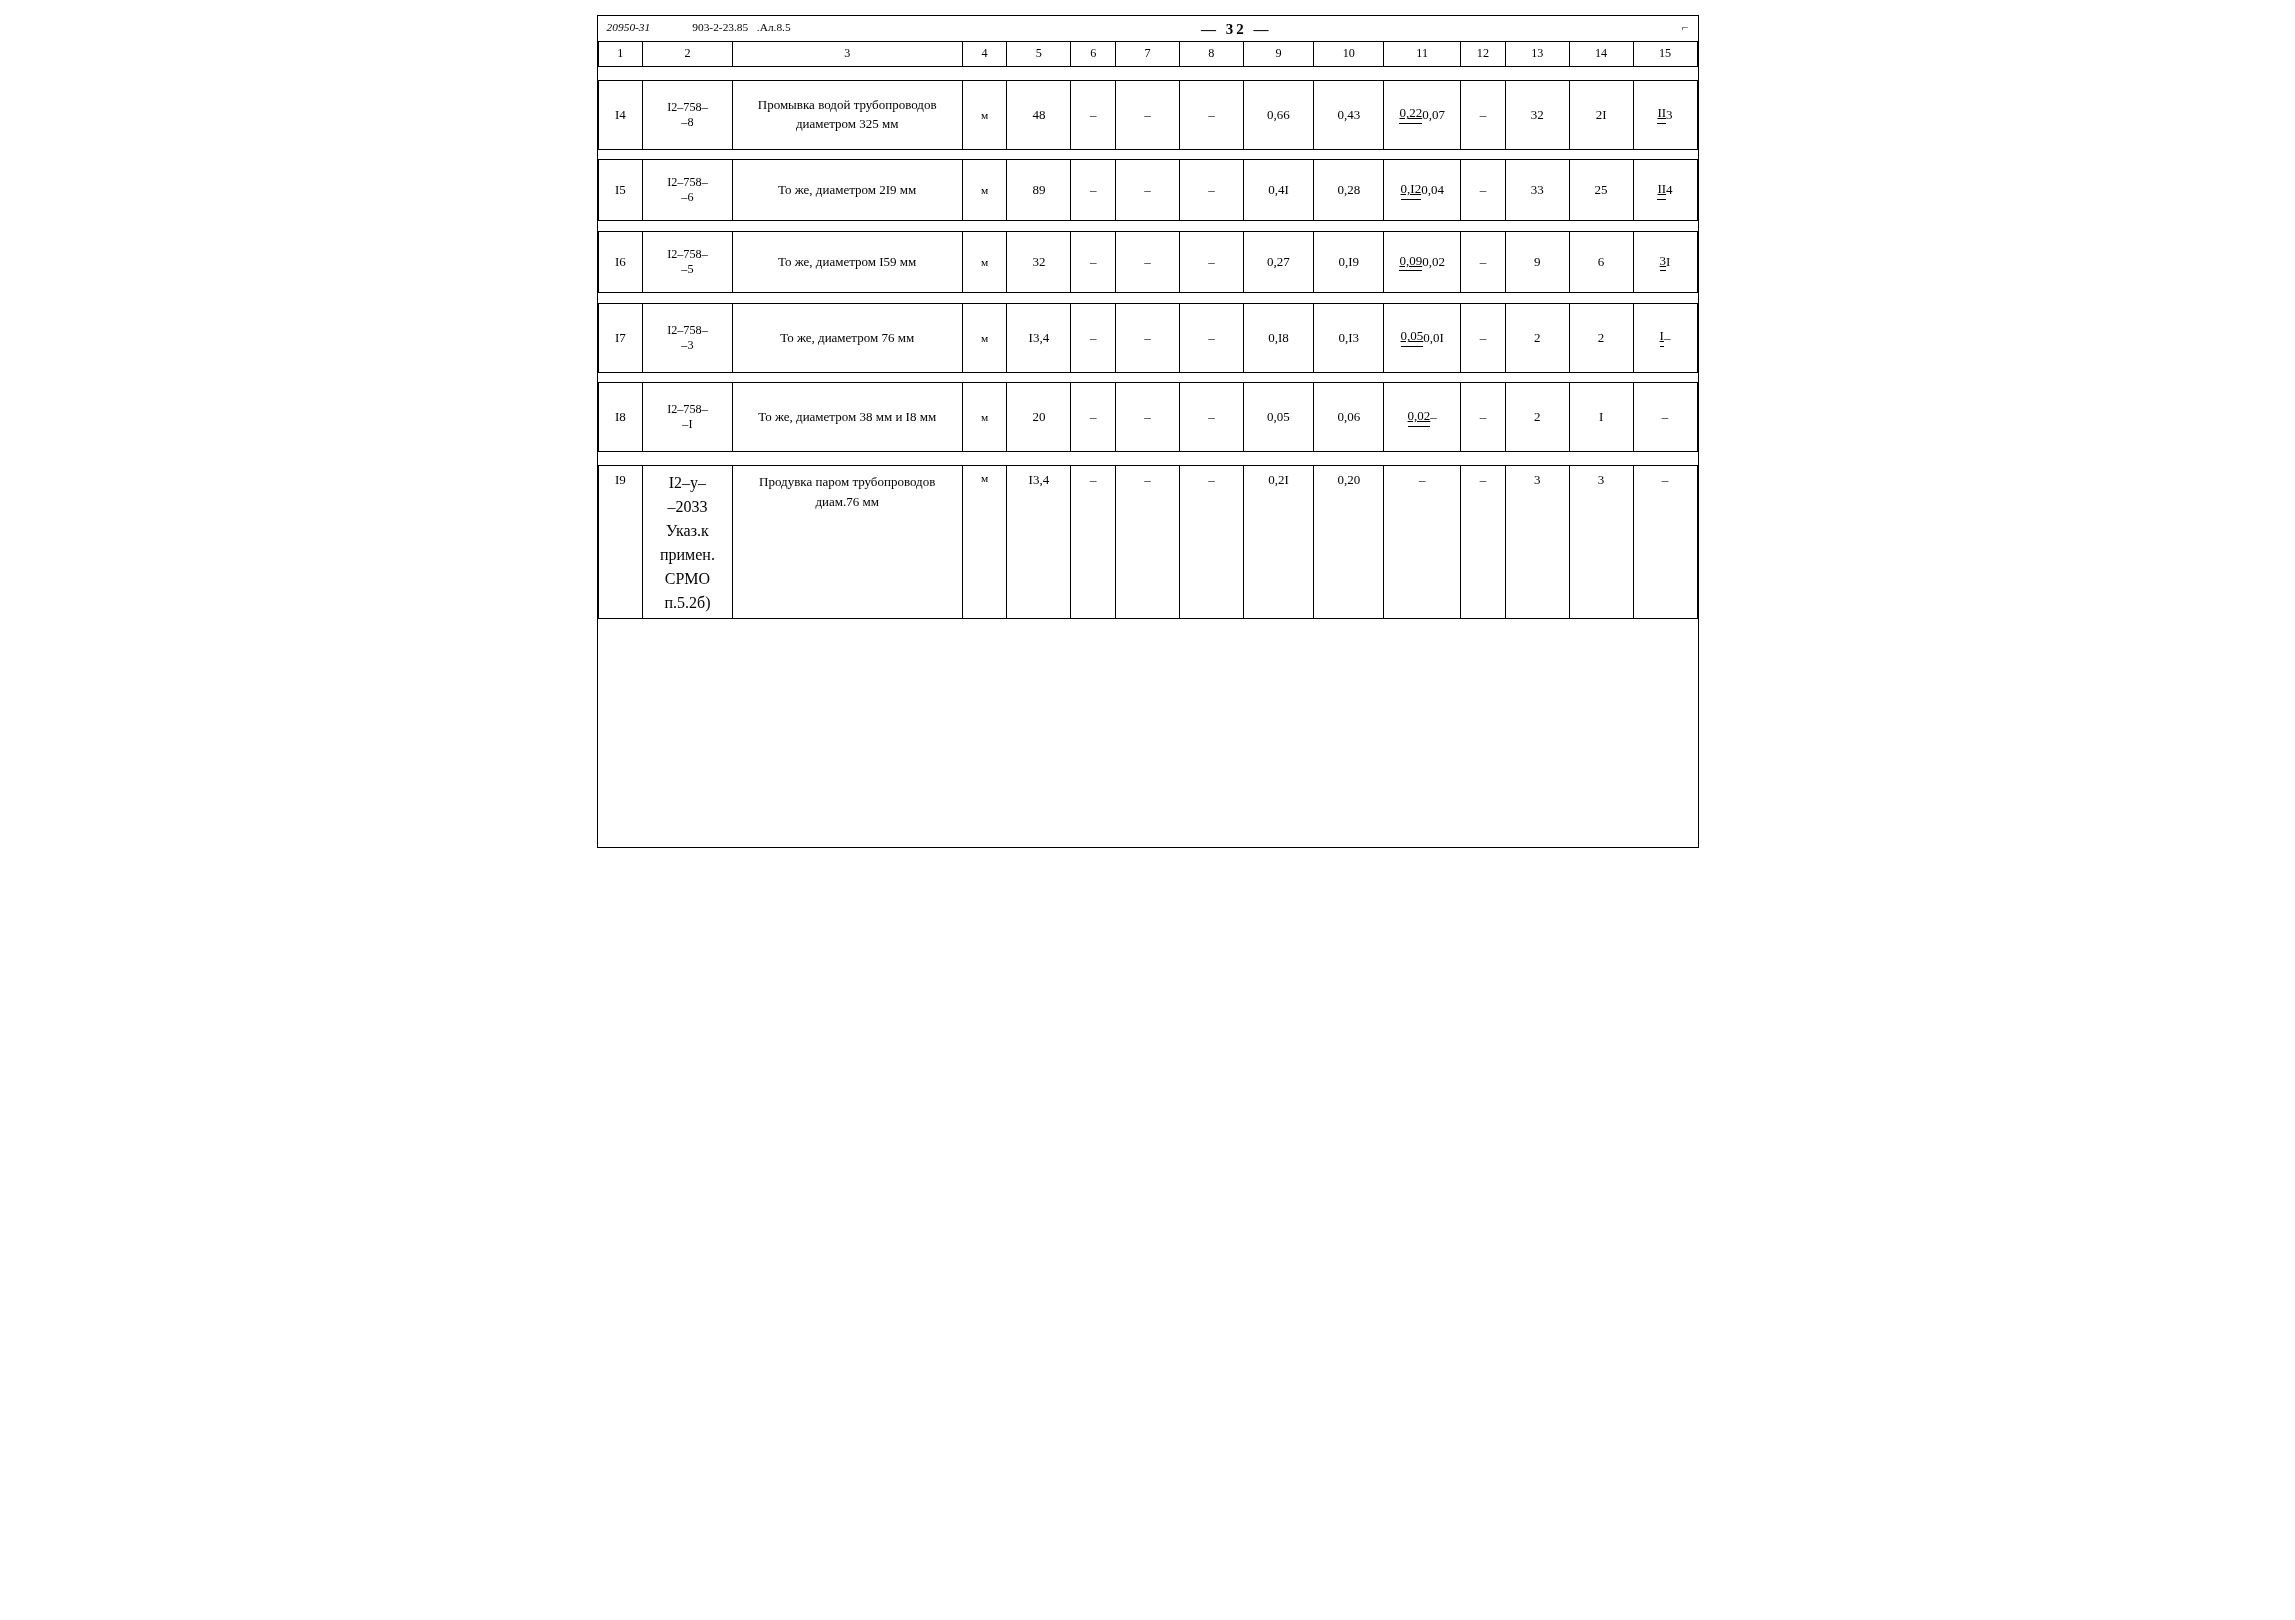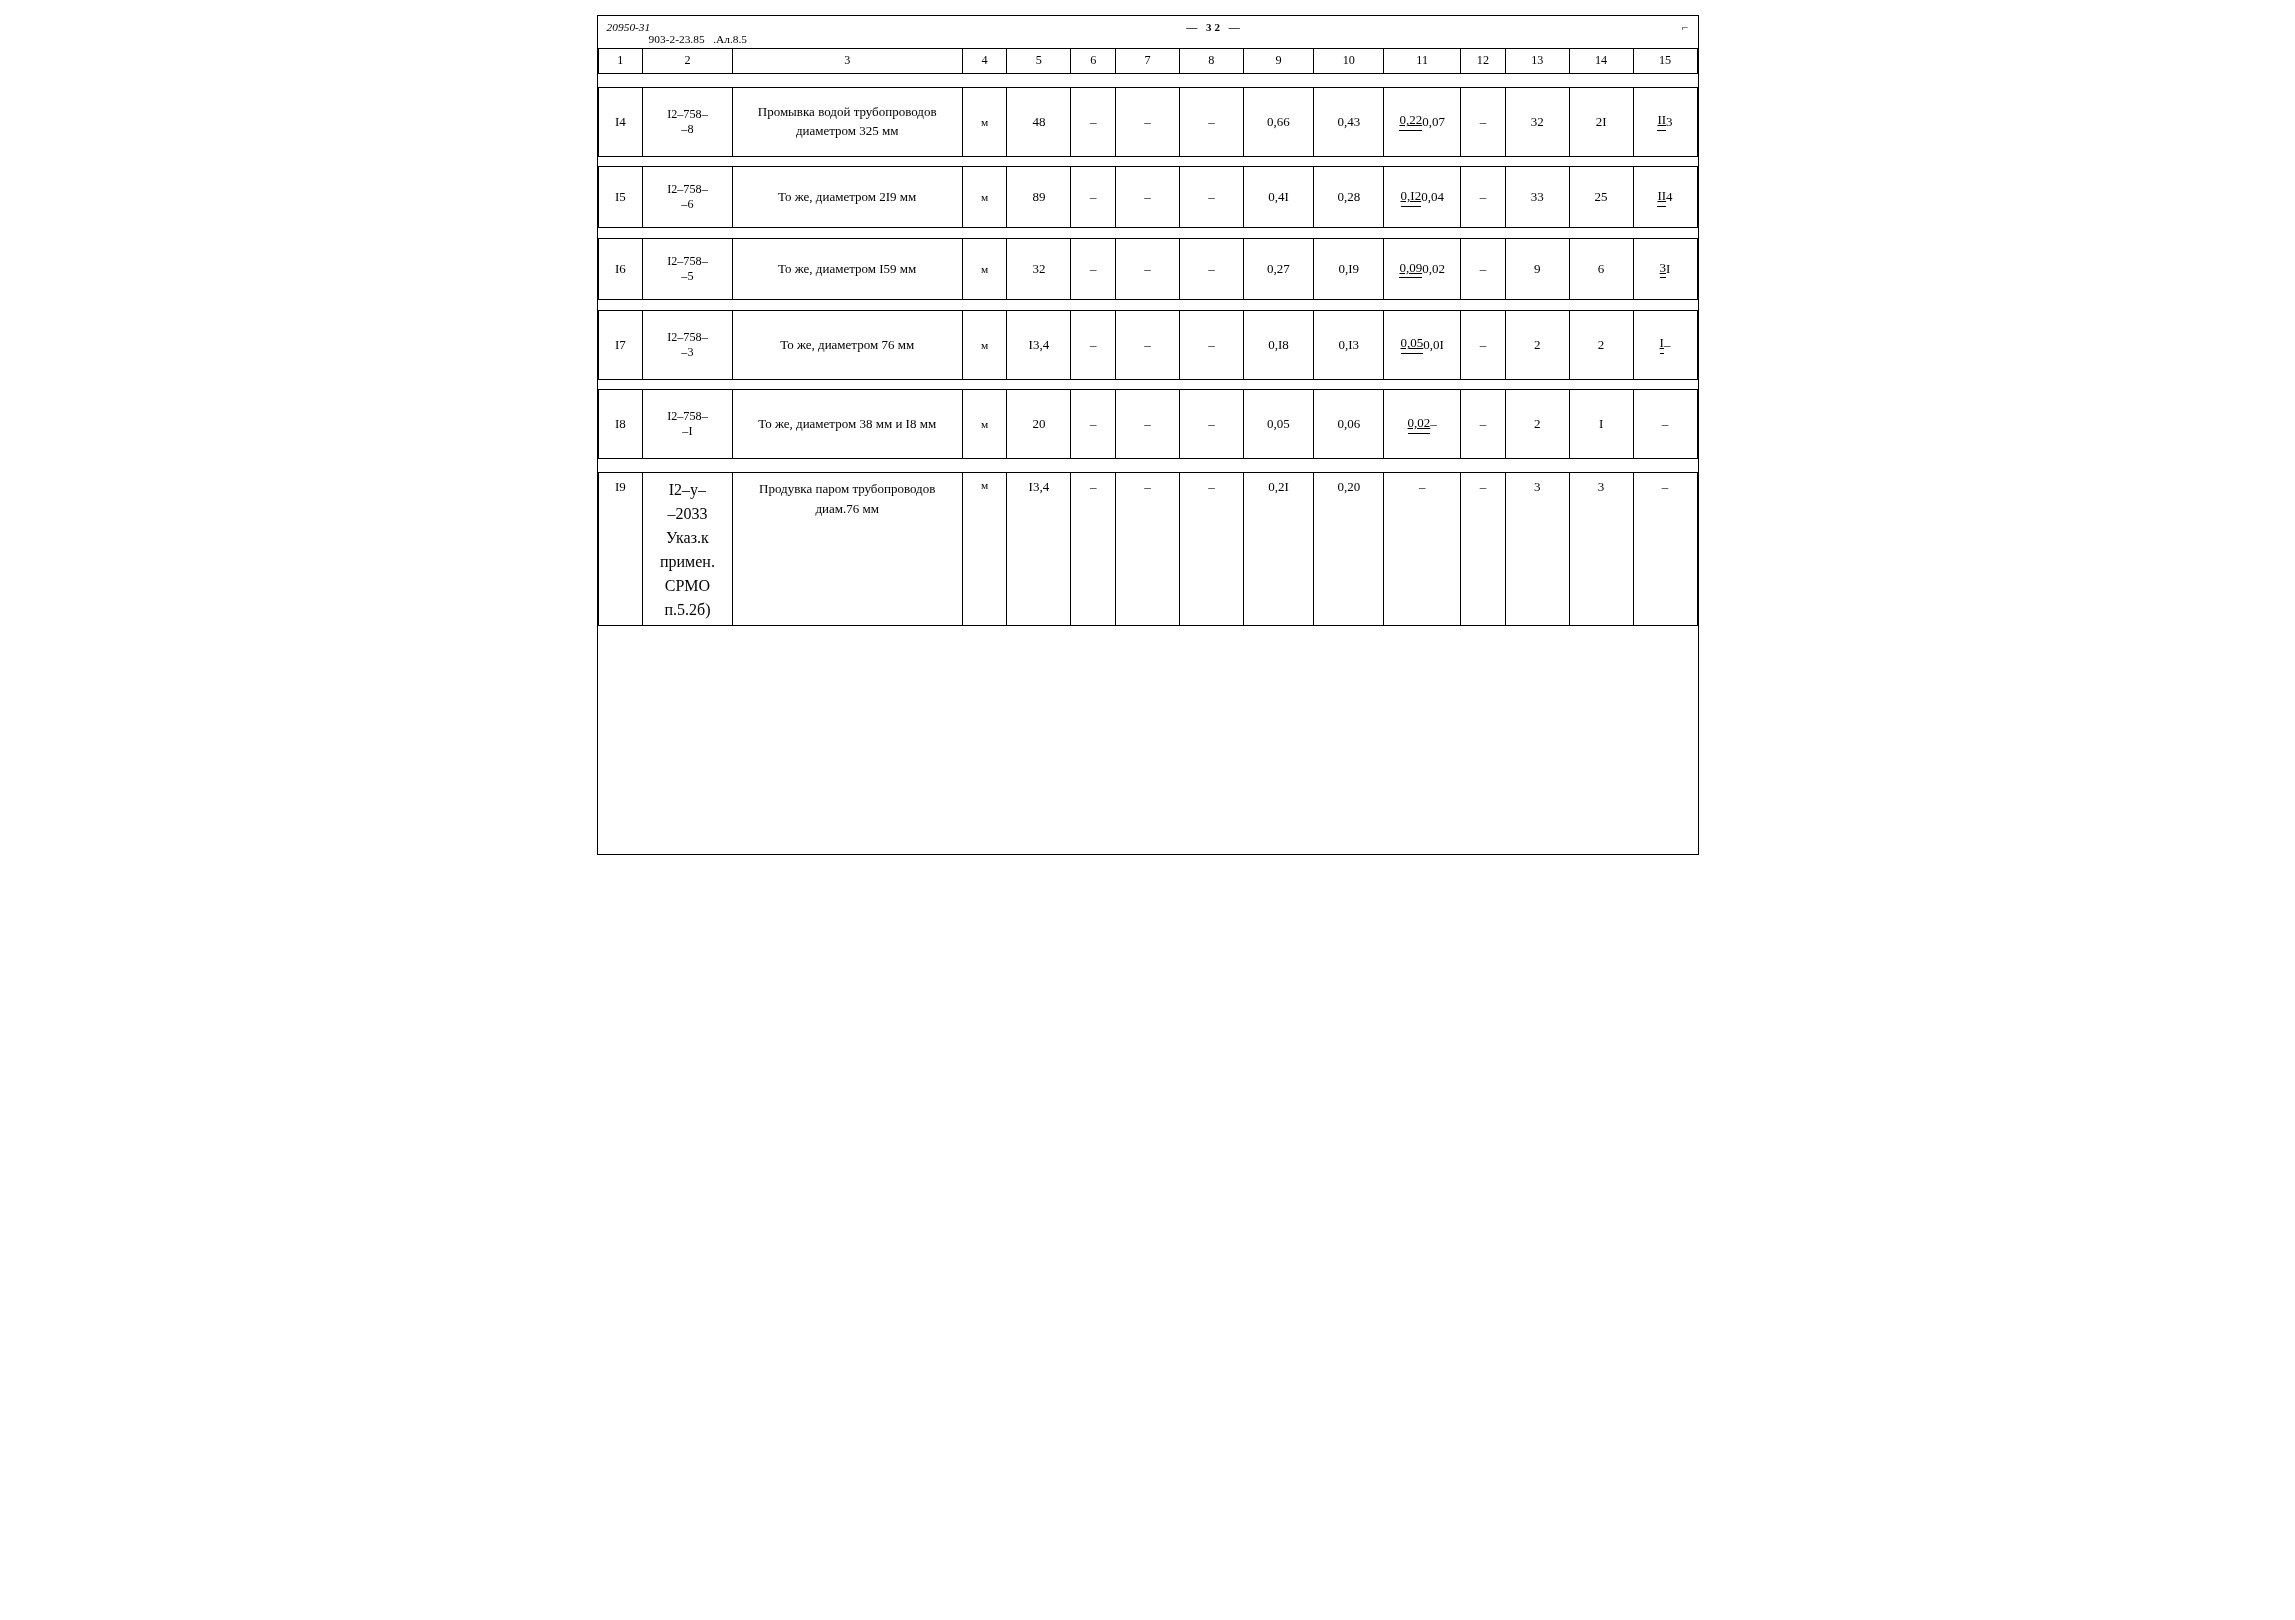--- a/index.html
+++ b/index.html
@@ -32,35 +32,34 @@
     .header-row {
       display: flex;
       justify-content: space-between;
       align-items: flex-start;
       padding: 4.6px 9.1px 3px 9.1px;
       font-size: 12.2px;
     }
 
     .header-left {
       display: flex;
-      flex-direction: column;
     }
 
     .header-doc-number {
       font-style: italic;
       font-size: 11.4px;
     }
 
     .header-doc-sub {
       font-size: 11.4px;
       padding-left: 42px;
     }
 
     .header-center {
-      font-size: 11px;
+      font-size: 15px;
       font-weight: bold;
       letter-spacing: 3px;
     }
 
     .header-right {
       font-size: 11.4px;
     }
 
     
     .main-table {

